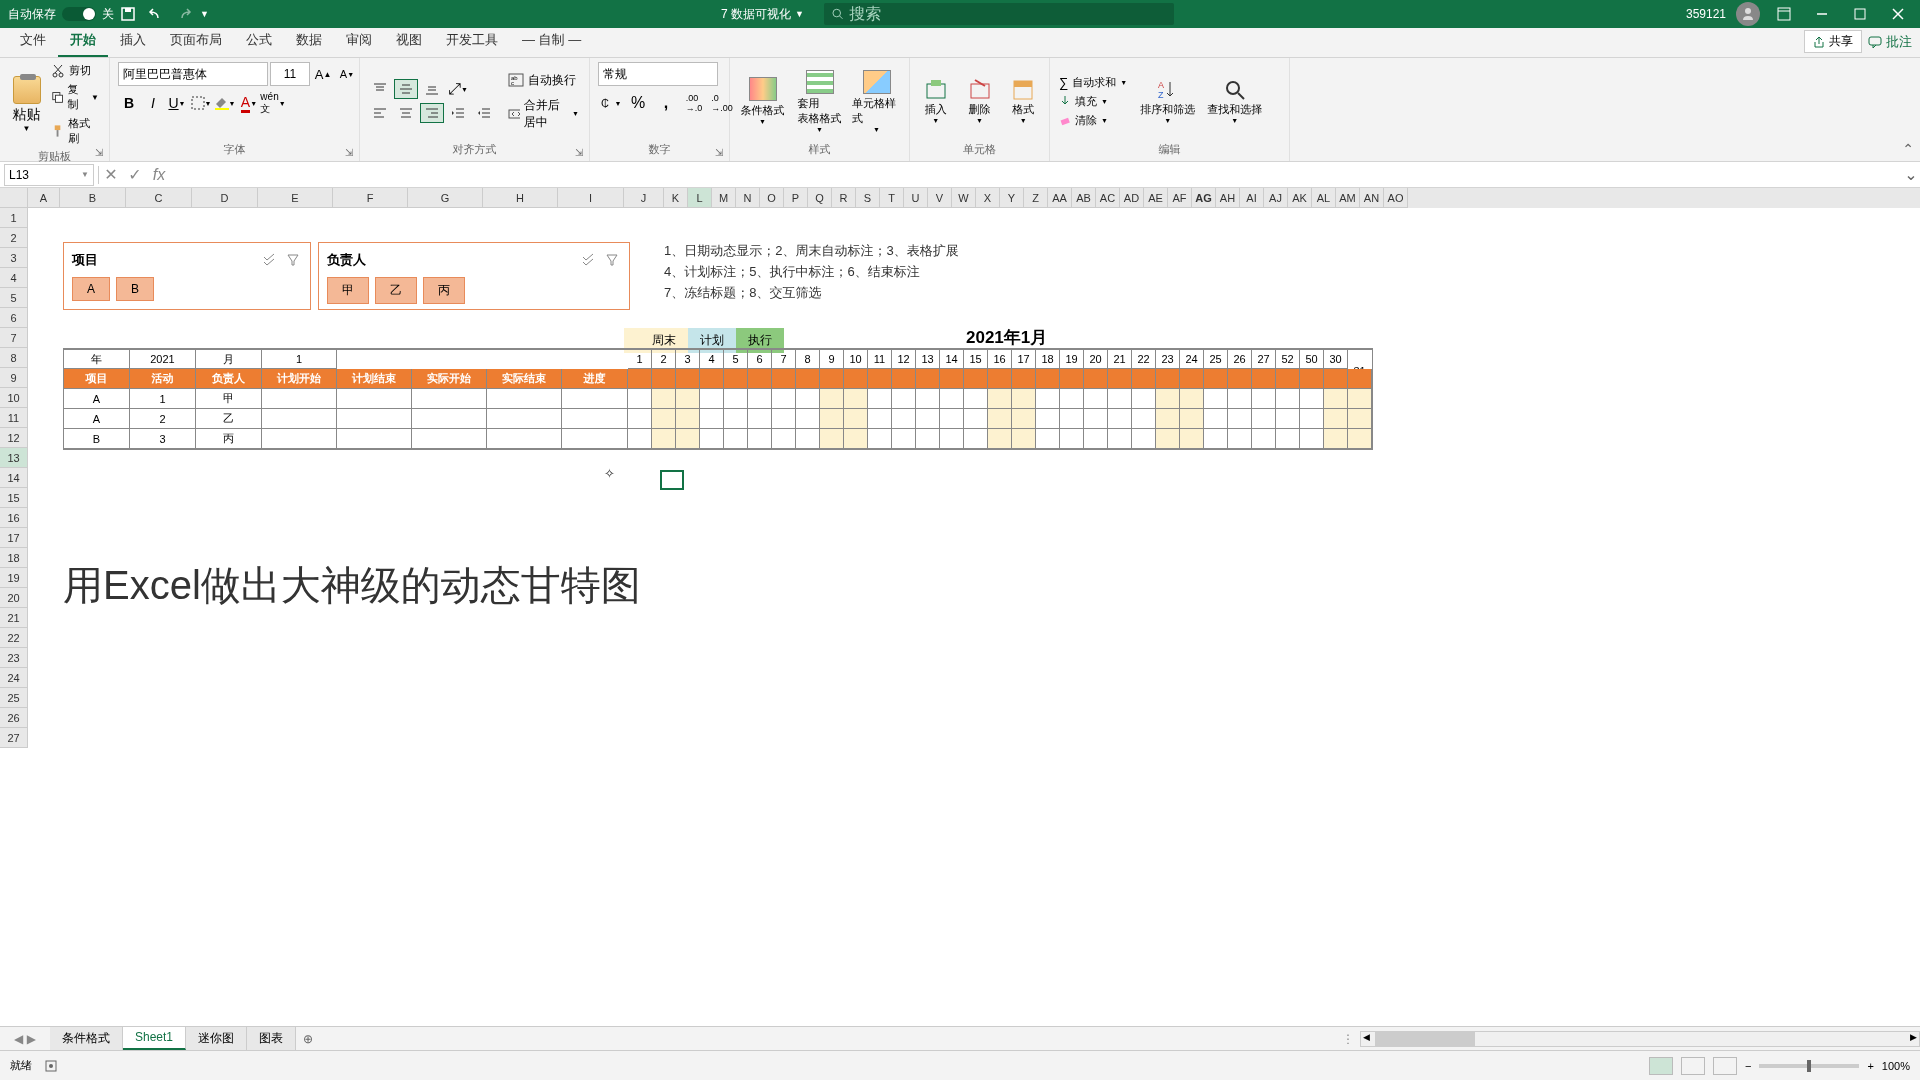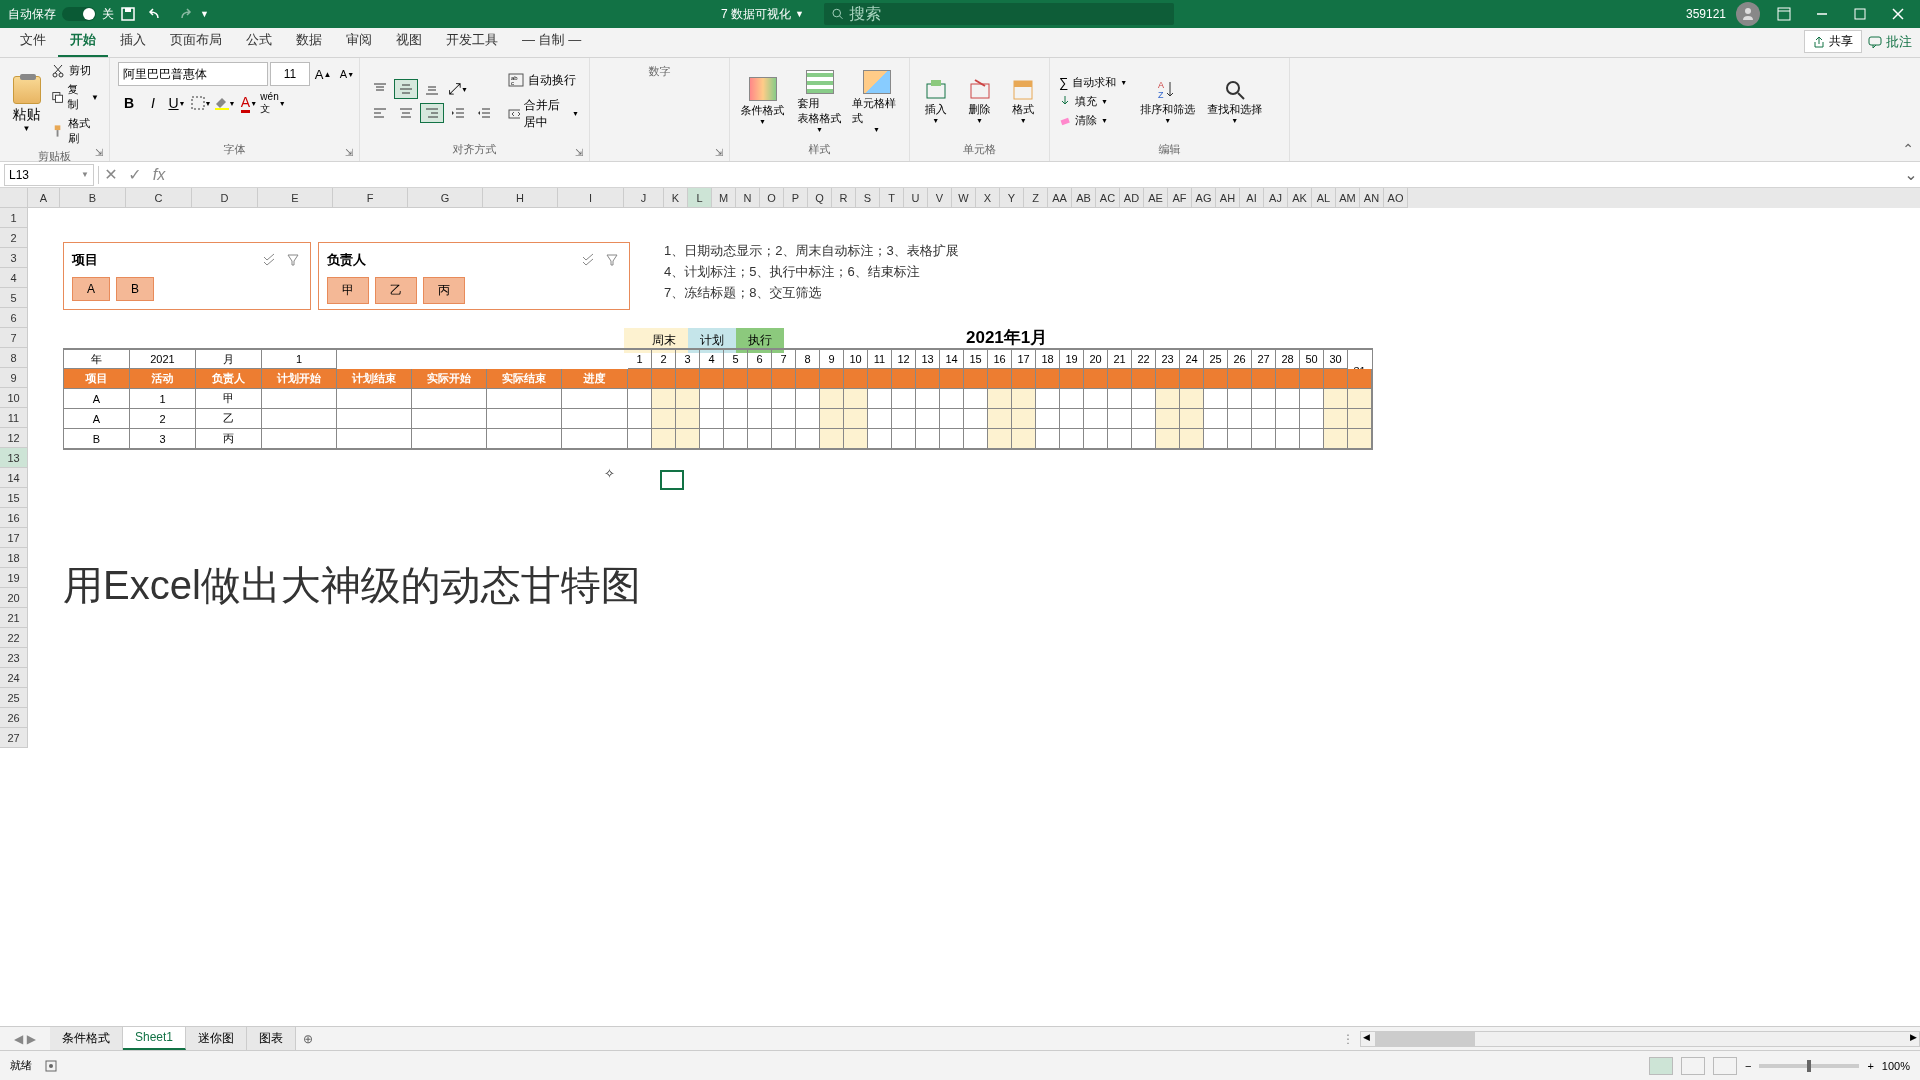--- a/index.html
+++ b/index.html
@@ -380,20 +380,37 @@
             <span>合并后居中</span>
             <span style="font-size:7px;">▼</span>
           </div>
       </div>
     </div>
     <div class="ribbon-group-label">对齐方式</div>
     <div class="launcher">⇲</div>
   </div>
 
   <div class="ribbon-group" style="width:140px;">
+    <div class="rg-content" style="flex-direction:column;align-items:flex-start;gap:6px;">
+      <input class="num-format" value="常规" style="">
+      <div class="num-row">
+        <div class="num-btn">
+            <svg width="16" height="14">
+              <text x="2" y="11" font-size="11">₵</text>
+            </svg>
+            <span style="font-size:7px;">▼</span>
+          </div>
+        <div class="num-btn">%</div>
+        <div class="num-btn">
+            <b>,</b>
+          </div>
+        <div class="num-btn" style="font-size:9px;">.00<br>→.0</div>
+        <div class="num-btn" style="font-size:9px;">.0<br>→.00</div>
+      </div>
+    </div>
     <div class="ribbon-group-label">数字</div>
     <div class="launcher">⇲</div>
   </div>
 
   <div class="ribbon-group" style="width:180px;">
     <div class="rg-content style-btns">
       <div class="style-btn">
           <div class="style-icon" style="background:linear-gradient(90deg,#f88,#fc8,#8c8);"></div>
           <span>条件格式</span>
           <span style="font-size:7px;">▼</span>
@@ -532,21 +549,21 @@
       <div class="col-h" style="width: 24px;">W</div>
       <div class="col-h" style="width: 24px;">X</div>
       <div class="col-h" style="width: 24px;">Y</div>
       <div class="col-h" style="width: 24px;">Z</div>
       <div class="col-h" style="width: 24px;">AA</div>
       <div class="col-h" style="width: 24px;">AB</div>
       <div class="col-h" style="width: 24px;">AC</div>
       <div class="col-h" style="width: 24px;">AD</div>
       <div class="col-h" style="width: 24px;">AE</div>
       <div class="col-h" style="width: 24px;">AF</div>
-      <div class="col-h" style="width: 24px;">AG</div>
+      <div class="col-h" style="width: 24px; font-weight: bold;">AG</div>
       <div class="col-h" style="width: 24px;">AH</div>
       <div class="col-h" style="width: 24px;">AI</div>
       <div class="col-h" style="width: 24px;">AJ</div>
       <div class="col-h" style="width: 24px;">AK</div>
       <div class="col-h" style="width: 24px;">AL</div>
       <div class="col-h" style="width: 24px;">AM</div>
       <div class="col-h" style="width: 24px;">AN</div>
       <div class="col-h" style="width: 24px;">AO</div>
     </div>
   <div class="row-headers" id="row-headers">
@@ -669,21 +686,21 @@
           <div class="gantt-cell" style="width: 24px;">18</div>
           <div class="gantt-cell" style="width: 24px;">19</div>
           <div class="gantt-cell" style="width: 24px;">20</div>
           <div class="gantt-cell" style="width: 24px;">21</div>
           <div class="gantt-cell" style="width: 24px;">22</div>
           <div class="gantt-cell" style="width: 24px;">23</div>
           <div class="gantt-cell" style="width: 24px;">24</div>
           <div class="gantt-cell" style="width: 24px;">25</div>
           <div class="gantt-cell" style="width: 24px;">26</div>
           <div class="gantt-cell" style="width: 24px;">27</div>
-          <div class="gantt-cell" style="width: 24px;">28</div>
+          <div class="gantt-cell" style="width: 24px;">52</div>
           <div class="gantt-cell" style="width: 24px;">50</div>
           <div class="gantt-cell" style="width: 24px;">30</div>
           <div class="gantt-cell" style="width: 24px; margin-top: 21px;">31</div>
         </div>
         <div class="gantt-row">
           <div class="gantt-cell gh-orange" style="width: 66px;">项目</div>
           <div class="gantt-cell gh-orange" style="width: 66px;">活动</div>
           <div class="gantt-cell gh-orange" style="width: 66px;">负责人</div>
           <div class="gantt-cell gh-orange" style="width: 75px;">计划开始</div>
           <div class="gantt-cell gh-orange" style="width: 75px;">计划结束</div>

